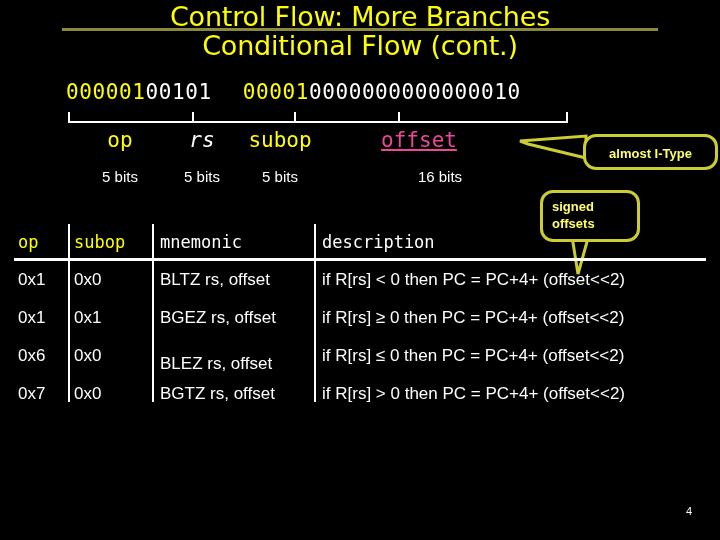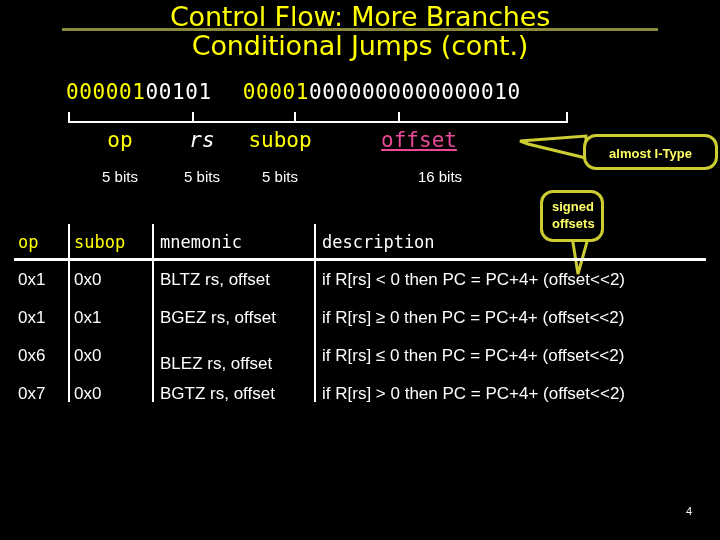--- a/index.html
+++ b/index.html
@@ -128,21 +128,21 @@
     left: 583px;
     top: 134px;
     width: 135px;
     height: 36px;
     padding: 8px 0 12px 0;
     text-align: center;
   }
   #callout-signed {
     left: 540px;
     top: 190px;
-    width: 64px;
+    width: 100px;
     height: 52px;
     padding: 5px 0 0 9px;
     text-align: left;
   }
   .tail { position: absolute; overflow: visible; }
   #tail-itype  { left: 520px; top: 134px; width: 70px; height: 36px; }
   #tail-signed { left: 520px; top: 230px; width: 80px; height: 52px; }
 
   
   #table-wrap {
@@ -197,21 +197,21 @@
     font-size: 11px;
     color: #ffffff;
   }
 </style>
 </head>
 <body>
 
 <div id="title-block">
   <div id="title-rule"></div>
   <div class="slide-title" id="title-line-1">Control Flow: More Branches</div>
-  <div class="slide-title" id="title-line-2">Conditional Jumps (cont.)</div>
+  <div class="slide-title" id="title-line-2">Conditional Flow (cont.)</div>
 </div>
 
 <div id="bitstring"><span class="bits-op">000001</span><span class="bits-rs">00101</span><span class="bits-subop">00001</span><span class="bits-off">0000000000000010</span></div>
 
 <div id="brackets">
   <div class="bar"></div>
   <div class="tick" style="left:0px;"></div>
   <div class="tick" style="left:124px;"></div>
   <div class="tick" style="left:226px;"></div>
   <div class="tick" style="left:330px;"></div>

